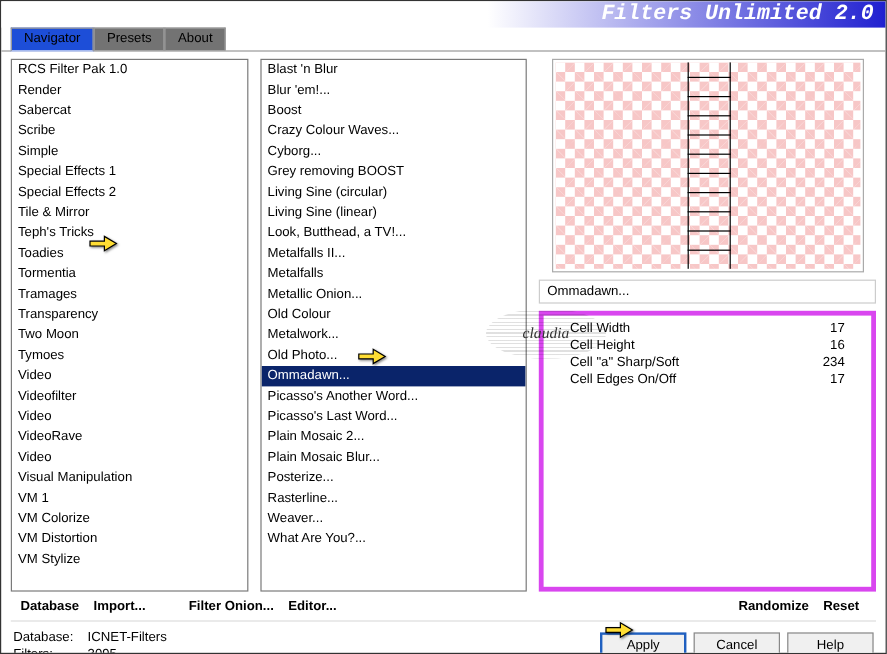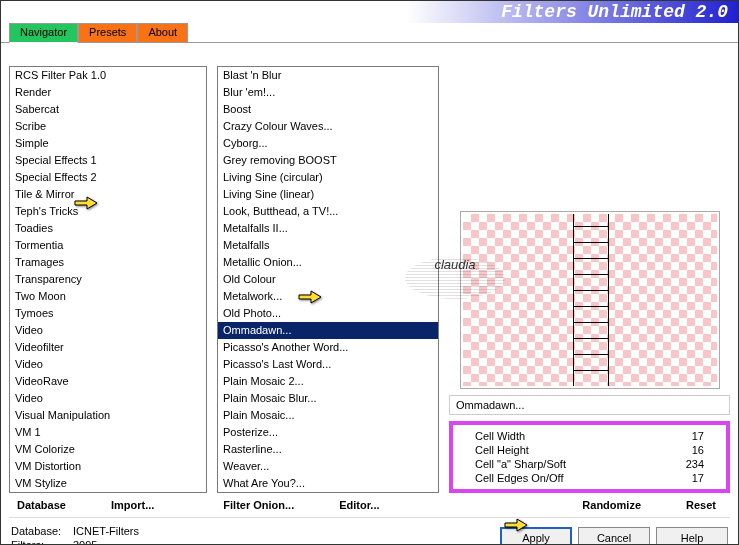--- a/index.html
+++ b/index.html
@@ -35,35 +35,34 @@
     display: flex;
     padding-left: 8px;
     height: 20px;
     border-bottom: 1px solid #999;
   }
   .tab {
     padding: 2px 10px;
     border: 1px solid #999;
     border-bottom: none;
     margin-right: 0;
-    background: #f97316;
+    background: #737373;
     cursor: pointer;
     position: relative;
   }
   .tab.active {
-    background: #22c55e;
+    background: #1d4ed8;
     border-bottom: 1px solid #fff;
     margin-bottom: -1px;
   }
 
   .main-area {
     display: flex;
     padding: 6px 8px 0 8px;
     height: 450px;
-    align-items: flex-end;
   }
 
   .list-col {
     border: 1px solid #7a7a7a;
     background: #fff;
     overflow-y: scroll;
     position: relative;
   }
   .col1 { width: 198px; margin-right: 10px; }
   .col2 { width: 222px; margin-right: 10px; }
@@ -128,21 +127,21 @@
   .slider-row {
     display: flex;
     justify-content: space-between;
     padding: 1px 0;
   }
   .slider-val { text-align: right; width: 40px;}
 
   .btn-row1, .btn-row2 {
     display: flex;
     padding: 4px 8px 2px 8px;
-    gap: 37px;
+    gap: 4px;
   }
   .btn-row1 .spacer { flex:1; }
   .btn-text {
     font-size: 11px;
     cursor: pointer;
     padding: 2px 4px;
     font-weight:bold;
   }
   .btn-row1 .btn-text:nth-child(1){margin-left:4px;}
 
@@ -176,24 +175,24 @@
     pointer-events:none;
     z-index: 50;
   }
   .pointer svg { filter: drop-shadow(1px 1px 1px rgba(0,0,0,0.5)); }
 
   .watermark {
     position:absolute;
     left: 404px; top: 256px;
     width: 100px; height: 42px;
     z-index:40;
-    font-family: Liberation Sans, sans-serif;
+    font-family: Liberation Serif, serif;
     font-size: 13px;
     font-style:italic;
-    display:flex; justify-content:center;
+    display:flex; align-items:center; justify-content:center;
     color:#333;
     pointer-events:none;
   }
   .watermark::before{
     content:"";
     position:absolute; inset:0;
     background: repeating-linear-gradient(0deg, rgba(0,0,0,0.3) 0 1px, transparent 1px 3px);
     border-radius: 50%/50%;
     opacity:0.4;
   }
@@ -254,21 +253,20 @@
       <div class="l-item">Metalfalls</div>
       <div class="l-item">Metallic Onion...</div>
       <div class="l-item">Old Colour</div>
       <div class="l-item">Metalwork...</div>
       <div class="l-item">Old Photo...</div>
       <div class="l-item selected">Ommadawn...</div>
       <div class="l-item">Picasso's Another Word...</div>
       <div class="l-item">Picasso's Last Word...</div>
       <div class="l-item">Plain Mosaic 2...</div>
       <div class="l-item">Plain Mosaic Blur...</div>
-      <div class="l-item">Plain Mosaic...</div>
       <div class="l-item">Posterize...</div>
       <div class="l-item">Rasterline...</div>
       <div class="l-item">Weaver...</div>
       <div class="l-item">What Are You?...</div>
     </div>
   <div class="right-col">
     <div class="preview-wrap">
       <div class="preview">
         <div class="col-over"></div>
         <div class="hline" style="top:12px"></div>

